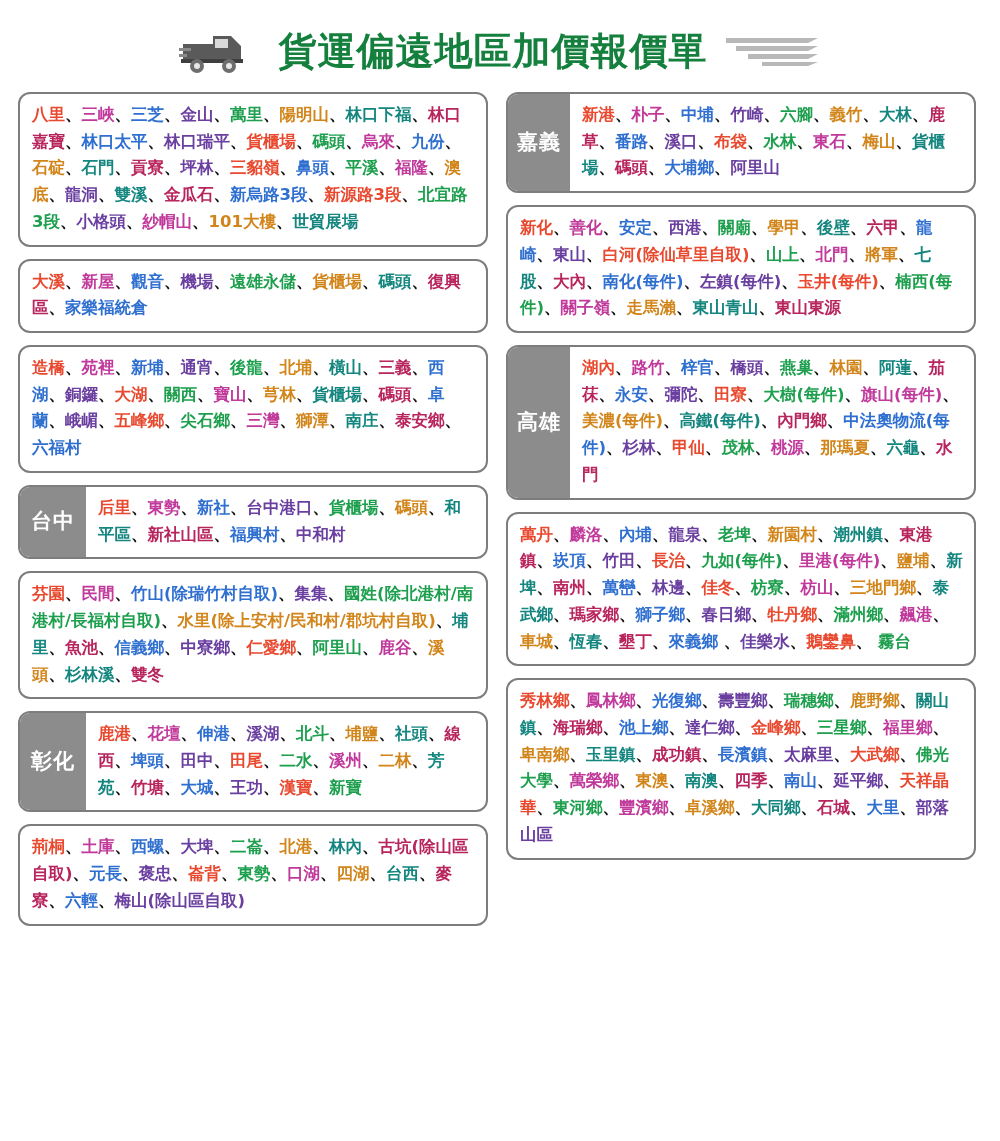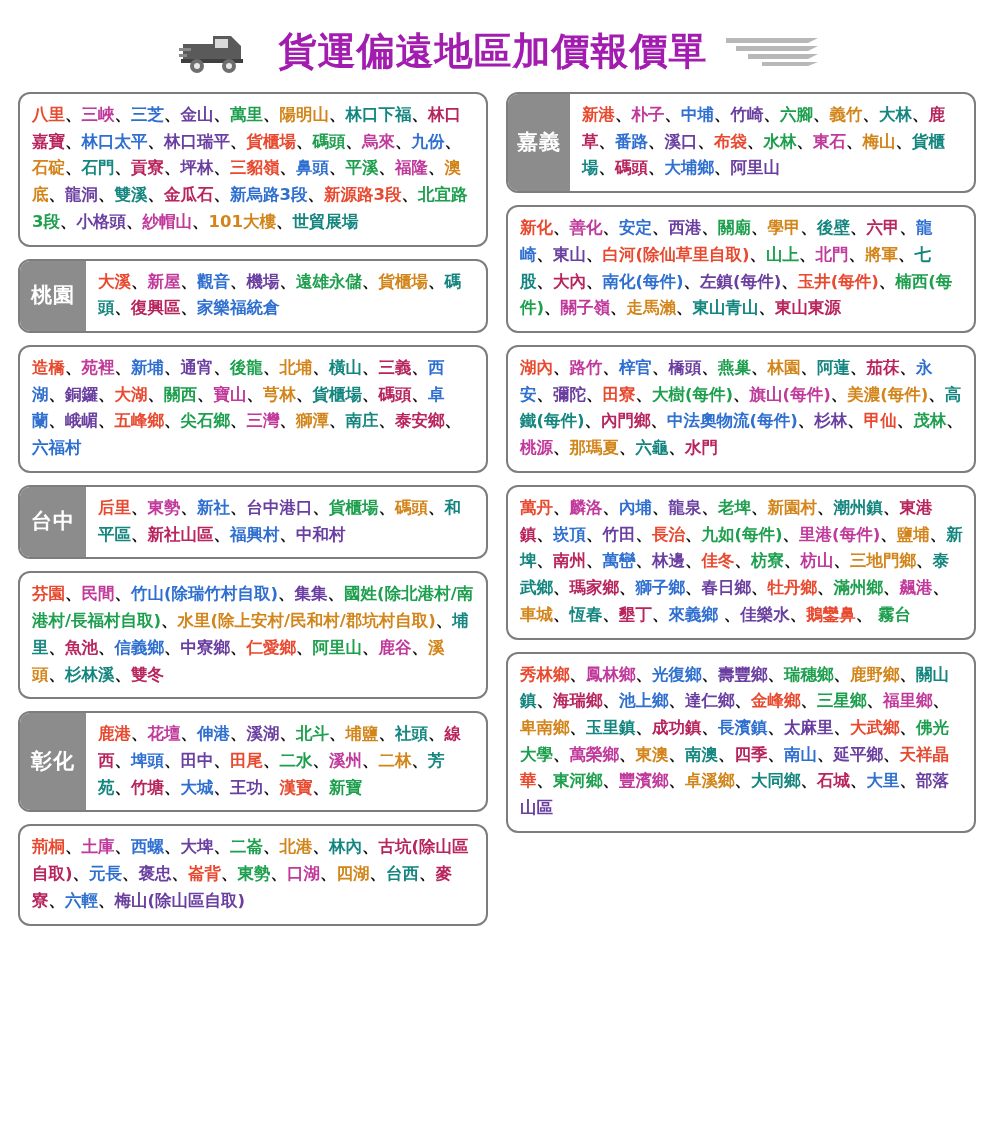--- a/index.html
+++ b/index.html
@@ -21,21 +21,21 @@
     justify-content: center;
     gap: 14px;
     height: 92px;
     padding-top: 10px;
   }
   .truck-icon { width: 86px; height: 50px; display: block; }
   .title {
     font-size: 38px;
     font-weight: bold;
     letter-spacing: 1px;
-    color: #a21caf;
+    color: #15803d;
     white-space: nowrap;
     line-height: 1;
   }
   .speed-lines { width: 100px; height: 34px; display: block; }
 
   
   .columns {
     display: flex;
     gap: 18px;
     padding: 0 18px;
@@ -114,21 +114,20 @@
       </svg>
     </span>
   </div>
 
   <div class="columns">
     <div class="col left" id="left-column">
         <div class="card">
           <div class="card-body"><span style="color: rgb(232, 73, 47);">八里</span><span class="sep">、</span><span style="color: rgb(192, 57, 155);">三峽</span><span class="sep">、</span><span style="color: rgb(47, 111, 208);">三芝</span><span class="sep">、</span><span style="color: rgb(106, 63, 160);">金山</span><span class="sep">、</span><span style="color: rgb(29, 159, 78);">萬里</span><span class="sep">、</span><span style="color: rgb(210, 133, 26);">陽明山</span><span class="sep">、</span><span style="color: rgb(20, 134, 127);">林口下福</span><span class="sep">、</span><span style="color: rgb(184, 36, 92);">林口嘉寶</span><span class="sep">、</span><span style="color: rgb(47, 111, 208);">林口太平</span><span class="sep">、</span><span style="color: rgb(106, 63, 160);">林口瑞平</span><span class="sep">、</span><span style="color: rgb(232, 73, 47);">貨櫃場</span><span class="sep">、</span><span style="color: rgb(29, 159, 78);">碼頭</span><span class="sep">、</span><span style="color: rgb(192, 57, 155);">烏來</span><span class="sep">、</span><span style="color: rgb(47, 111, 208);">九份</span><span class="sep">、</span><span style="color: rgb(210, 133, 26);">石碇</span><span class="sep">、</span><span style="color: rgb(20, 134, 127);">石門</span><span class="sep">、</span><span style="color: rgb(184, 36, 92);">貢寮</span><span class="sep">、</span><span style="color: rgb(106, 63, 160);">坪林</span><span class="sep">、</span><span style="color: rgb(232, 73, 47);">三貂嶺</span><span class="sep">、</span><span style="color: rgb(47, 111, 208);">鼻頭</span><span class="sep">、</span><span style="color: rgb(29, 159, 78);">平溪</span><span class="sep">、</span><span style="color: rgb(192, 57, 155);">福隆</span><span class="sep">、</span><span style="color: rgb(210, 133, 26);">澳底</span><span class="sep">、</span><span style="color: rgb(106, 63, 160);">龍洞</span><span class="sep">、</span><span style="color: rgb(20, 134, 127);">雙溪</span><span class="sep">、</span><span style="color: rgb(184, 36, 92);">金瓜石</span><span class="sep">、</span><span style="color: rgb(47, 111, 208);">新烏路3段</span><span class="sep">、</span><span style="color: rgb(232, 73, 47);">新源路3段</span><span class="sep">、</span><span style="color: rgb(29, 159, 78);">北宜路3段</span><span class="sep">、</span><span style="color: rgb(106, 63, 160);">小格頭</span><span class="sep">、</span><span style="color: rgb(192, 57, 155);">紗帽山</span><span class="sep">、</span><span style="color: rgb(210, 133, 26);">101大樓</span><span class="sep">、</span><span style="color: rgb(20, 134, 127);">世貿展場</span></div>
         </div>
         <div class="card">
-          <div class="card-label">桃園</div>
           <div class="card-body"><span style="color: rgb(232, 73, 47);">大溪</span><span class="sep">、</span><span style="color: rgb(192, 57, 155);">新屋</span><span class="sep">、</span><span style="color: rgb(47, 111, 208);">觀音</span><span class="sep">、</span><span style="color: rgb(106, 63, 160);">機場</span><span class="sep">、</span><span style="color: rgb(29, 159, 78);">遠雄永儲</span><span class="sep">、</span><span style="color: rgb(210, 133, 26);">貨櫃場</span><span class="sep">、</span><span style="color: rgb(20, 134, 127);">碼頭</span><span class="sep">、</span><span style="color: rgb(184, 36, 92);">復興區</span><span class="sep">、</span><span style="color: rgb(47, 111, 208);">家樂福統倉</span></div>
         </div>
         <div class="card">
           <div class="card-body"><span style="color: rgb(232, 73, 47);">造橋</span><span class="sep">、</span><span style="color: rgb(192, 57, 155);">苑裡</span><span class="sep">、</span><span style="color: rgb(47, 111, 208);">新埔</span><span class="sep">、</span><span style="color: rgb(106, 63, 160);">通宵</span><span class="sep">、</span><span style="color: rgb(29, 159, 78);">後龍</span><span class="sep">、</span><span style="color: rgb(210, 133, 26);">北埔</span><span class="sep">、</span><span style="color: rgb(20, 134, 127);">橫山</span><span class="sep">、</span><span style="color: rgb(184, 36, 92);">三義</span><span class="sep">、</span><span style="color: rgb(47, 111, 208);">西湖</span><span class="sep">、</span><span style="color: rgb(106, 63, 160);">銅鑼</span><span class="sep">、</span><span style="color: rgb(232, 73, 47);">大湖</span><span class="sep">、</span><span style="color: rgb(29, 159, 78);">關西</span><span class="sep">、</span><span style="color: rgb(192, 57, 155);">寶山</span><span class="sep">、</span><span style="color: rgb(210, 133, 26);">芎林</span><span class="sep">、</span><span style="color: rgb(20, 134, 127);">貨櫃場</span><span class="sep">、</span><span style="color: rgb(184, 36, 92);">碼頭</span><span class="sep">、</span><span style="color: rgb(47, 111, 208);">卓蘭</span><span class="sep">、</span><span style="color: rgb(106, 63, 160);">峨嵋</span><span class="sep">、</span><span style="color: rgb(232, 73, 47);">五峰鄉</span><span class="sep">、</span><span style="color: rgb(29, 159, 78);">尖石鄉</span><span class="sep">、</span><span style="color: rgb(192, 57, 155);">三灣</span><span class="sep">、</span><span style="color: rgb(210, 133, 26);">獅潭</span><span class="sep">、</span><span style="color: rgb(20, 134, 127);">南庄</span><span class="sep">、</span><span style="color: rgb(184, 36, 92);">泰安鄉</span><span class="sep">、</span><span style="color: rgb(47, 111, 208);">六福村</span></div>
         </div>
         <div class="card">
           <div class="card-label">台中</div>
           <div class="card-body"><span style="color: rgb(232, 73, 47);">后里</span><span class="sep">、</span><span style="color: rgb(192, 57, 155);">東勢</span><span class="sep">、</span><span style="color: rgb(47, 111, 208);">新社</span><span class="sep">、</span><span style="color: rgb(106, 63, 160);">台中港口</span><span class="sep">、</span><span style="color: rgb(29, 159, 78);">貨櫃場</span><span class="sep">、</span><span style="color: rgb(210, 133, 26);">碼頭</span><span class="sep">、</span><span style="color: rgb(20, 134, 127);">和平區</span><span class="sep">、</span><span style="color: rgb(184, 36, 92);">新社山區</span><span class="sep">、</span><span style="color: rgb(47, 111, 208);">福興村</span><span class="sep">、</span><span style="color: rgb(106, 63, 160);">中和村</span></div>
         </div>
         <div class="card">
@@ -144,20 +143,21 @@
       </div>
     <div class="col right" id="right-column">
         <div class="card">
           <div class="card-label">嘉義</div>
           <div class="card-body"><span style="color: rgb(232, 73, 47);">新港</span><span class="sep">、</span><span style="color: rgb(192, 57, 155);">朴子</span><span class="sep">、</span><span style="color: rgb(47, 111, 208);">中埔</span><span class="sep">、</span><span style="color: rgb(106, 63, 160);">竹崎</span><span class="sep">、</span><span style="color: rgb(29, 159, 78);">六腳</span><span class="sep">、</span><span style="color: rgb(210, 133, 26);">義竹</span><span class="sep">、</span><span style="color: rgb(20, 134, 127);">大林</span><span class="sep">、</span><span style="color: rgb(184, 36, 92);">鹿草</span><span class="sep">、</span><span style="color: rgb(47, 111, 208);">番路</span><span class="sep">、</span><span style="color: rgb(106, 63, 160);">溪口</span><span class="sep">、</span><span style="color: rgb(232, 73, 47);">布袋</span><span class="sep">、</span><span style="color: rgb(29, 159, 78);">水林</span><span class="sep">、</span><span style="color: rgb(192, 57, 155);">東石</span><span class="sep">、</span><span style="color: rgb(210, 133, 26);">梅山</span><span class="sep">、</span><span style="color: rgb(20, 134, 127);">貨櫃場</span><span class="sep">、</span><span style="color: rgb(184, 36, 92);">碼頭</span><span class="sep">、</span><span style="color: rgb(47, 111, 208);">大埔鄉</span><span class="sep">、</span><span style="color: rgb(106, 63, 160);">阿里山</span></div>
         </div>
         <div class="card">
           <div class="card-body"><span style="color: rgb(232, 73, 47);">新化</span><span class="sep">、</span><span style="color: rgb(192, 57, 155);">善化</span><span class="sep">、</span><span style="color: rgb(47, 111, 208);">安定</span><span class="sep">、</span><span style="color: rgb(106, 63, 160);">西港</span><span class="sep">、</span><span style="color: rgb(29, 159, 78);">關廟</span><span class="sep">、</span><span style="color: rgb(210, 133, 26);">學甲</span><span class="sep">、</span><span style="color: rgb(20, 134, 127);">後壁</span><span class="sep">、</span><span style="color: rgb(184, 36, 92);">六甲</span><span class="sep">、</span><span style="color: rgb(47, 111, 208);">龍崎</span><span class="sep">、</span><span style="color: rgb(106, 63, 160);">東山</span><span class="sep">、</span><span style="color: rgb(232, 73, 47);">白河(除仙草里自取)</span><span class="sep">、</span><span style="color: rgb(29, 159, 78);">山上</span><span class="sep">、</span><span style="color: rgb(192, 57, 155);">北門</span><span class="sep">、</span><span style="color: rgb(210, 133, 26);">將軍</span><span class="sep">、</span><span style="color: rgb(20, 134, 127);">七股</span><span class="sep">、</span><span style="color: rgb(184, 36, 92);">大內</span><span class="sep">、</span><span style="color: rgb(47, 111, 208);">南化(每件)</span><span class="sep">、</span><span style="color: rgb(106, 63, 160);">左鎮(每件)</span><span class="sep">、</span><span style="color: rgb(232, 73, 47);">玉井(每件)</span><span class="sep">、</span><span style="color: rgb(29, 159, 78);">楠西(每件)</span><span class="sep">、</span><span style="color: rgb(192, 57, 155);">關子嶺</span><span class="sep">、</span><span style="color: rgb(210, 133, 26);">走馬瀨</span><span class="sep">、</span><span style="color: rgb(20, 134, 127);">東山青山</span><span class="sep">、</span><span style="color: rgb(184, 36, 92);">東山東源</span></div>
         </div>
         <div class="card">
+          <div class="card-label">高雄</div>
           <div class="card-body"><span style="color: rgb(232, 73, 47);">湖內</span><span class="sep">、</span><span style="color: rgb(192, 57, 155);">路竹</span><span class="sep">、</span><span style="color: rgb(47, 111, 208);">梓官</span><span class="sep">、</span><span style="color: rgb(106, 63, 160);">橋頭</span><span class="sep">、</span><span style="color: rgb(29, 159, 78);">燕巢</span><span class="sep">、</span><span style="color: rgb(210, 133, 26);">林園</span><span class="sep">、</span><span style="color: rgb(20, 134, 127);">阿蓮</span><span class="sep">、</span><span style="color: rgb(184, 36, 92);">茄茠</span><span class="sep">、</span><span style="color: rgb(47, 111, 208);">永安</span><span class="sep">、</span><span style="color: rgb(106, 63, 160);">彌陀</span><span class="sep">、</span><span style="color: rgb(232, 73, 47);">田寮</span><span class="sep">、</span><span style="color: rgb(29, 159, 78);">大樹(每件)</span><span class="sep">、</span><span style="color: rgb(192, 57, 155);">旗山(每件)</span><span class="sep">、</span><span style="color: rgb(210, 133, 26);">美濃(每件)</span><span class="sep">、</span><span style="color: rgb(20, 134, 127);">高鐵(每件)</span><span class="sep">、</span><span style="color: rgb(184, 36, 92);">內門鄉</span><span class="sep">、</span><span style="color: rgb(47, 111, 208);">中法奧物流(每件)</span><span class="sep">、</span><span style="color: rgb(106, 63, 160);">杉林</span><span class="sep">、</span><span style="color: rgb(232, 73, 47);">甲仙</span><span class="sep">、</span><span style="color: rgb(29, 159, 78);">茂林</span><span class="sep">、</span><span style="color: rgb(192, 57, 155);">桃源</span><span class="sep">、</span><span style="color: rgb(210, 133, 26);">那瑪夏</span><span class="sep">、</span><span style="color: rgb(20, 134, 127);">六龜</span><span class="sep">、</span><span style="color: rgb(184, 36, 92);">水門</span></div>
         </div>
         <div class="card">
           <div class="card-body"><span style="color: rgb(232, 73, 47);">萬丹</span><span class="sep">、</span><span style="color: rgb(192, 57, 155);">麟洛</span><span class="sep">、</span><span style="color: rgb(47, 111, 208);">內埔</span><span class="sep">、</span><span style="color: rgb(106, 63, 160);">龍泉</span><span class="sep">、</span><span style="color: rgb(29, 159, 78);">老埤</span><span class="sep">、</span><span style="color: rgb(210, 133, 26);">新園村</span><span class="sep">、</span><span style="color: rgb(20, 134, 127);">潮州鎮</span><span class="sep">、</span><span style="color: rgb(184, 36, 92);">東港鎮</span><span class="sep">、</span><span style="color: rgb(47, 111, 208);">崁頂</span><span class="sep">、</span><span style="color: rgb(106, 63, 160);">竹田</span><span class="sep">、</span><span style="color: rgb(232, 73, 47);">長治</span><span class="sep">、</span><span style="color: rgb(29, 159, 78);">九如(每件)</span><span class="sep">、</span><span style="color: rgb(192, 57, 155);">里港(每件)</span><span class="sep">、</span><span style="color: rgb(210, 133, 26);">鹽埔</span><span class="sep">、</span><span style="color: rgb(20, 134, 127);">新埤</span><span class="sep">、</span><span style="color: rgb(184, 36, 92);">南州</span><span class="sep">、</span><span style="color: rgb(47, 111, 208);">萬巒</span><span class="sep">、</span><span style="color: rgb(106, 63, 160);">林邊</span><span class="sep">、</span><span style="color: rgb(232, 73, 47);">佳冬</span><span class="sep">、</span><span style="color: rgb(29, 159, 78);">枋寮</span><span class="sep">、</span><span style="color: rgb(192, 57, 155);">枋山</span><span class="sep">、</span><span style="color: rgb(210, 133, 26);">三地門鄉</span><span class="sep">、</span><span style="color: rgb(20, 134, 127);">泰武鄉</span><span class="sep">、</span><span style="color: rgb(184, 36, 92);">瑪家鄉</span><span class="sep">、</span><span style="color: rgb(47, 111, 208);">獅子鄉</span><span class="sep">、</span><span style="color: rgb(106, 63, 160);">春日鄉</span><span class="sep">、</span><span style="color: rgb(232, 73, 47);">牡丹鄉</span><span class="sep">、</span><span style="color: rgb(29, 159, 78);">滿州鄉</span><span class="sep">、</span><span style="color: rgb(192, 57, 155);">飆港</span><span class="sep">、</span><span style="color: rgb(210, 133, 26);">車城</span><span class="sep">、</span><span style="color: rgb(20, 134, 127);">恆春</span><span class="sep">、</span><span style="color: rgb(184, 36, 92);">墾丁</span><span class="sep">、</span><span style="color: rgb(47, 111, 208);">來義鄉 </span><span class="sep">、</span><span style="color: rgb(106, 63, 160);">佳樂水</span><span class="sep">、</span><span style="color: rgb(232, 73, 47);">鵝鑾鼻</span><span class="sep">、</span><span style="color: rgb(29, 159, 78);"> 霧台</span></div>
         </div>
         <div class="card">
           <div class="card-body"><span style="color: rgb(232, 73, 47);">秀林鄉</span><span class="sep">、</span><span style="color: rgb(192, 57, 155);">鳳林鄉</span><span class="sep">、</span><span style="color: rgb(47, 111, 208);">光復鄉</span><span class="sep">、</span><span style="color: rgb(106, 63, 160);">壽豐鄉</span><span class="sep">、</span><span style="color: rgb(29, 159, 78);">瑞穗鄉</span><span class="sep">、</span><span style="color: rgb(210, 133, 26);">鹿野鄉</span><span class="sep">、</span><span style="color: rgb(20, 134, 127);">關山鎮</span><span class="sep">、</span><span style="color: rgb(184, 36, 92);">海瑞鄉</span><span class="sep">、</span><span style="color: rgb(47, 111, 208);">池上鄉</span><span class="sep">、</span><span style="color: rgb(106, 63, 160);">達仁鄉</span><span class="sep">、</span><span style="color: rgb(232, 73, 47);">金峰鄉</span><span class="sep">、</span><span style="color: rgb(29, 159, 78);">三星鄉</span><span class="sep">、</span><span style="color: rgb(192, 57, 155);">福里鄉</span><span class="sep">、</span><span style="color: rgb(210, 133, 26);">卑南鄉</span><span class="sep">、</span><span style="color: rgb(20, 134, 127);">玉里鎮</span><span class="sep">、</span><span style="color: rgb(184, 36, 92);">成功鎮</span><span class="sep">、</span><span style="color: rgb(47, 111, 208);">長濱鎮</span><span class="sep">、</span><span style="color: rgb(106, 63, 160);">太麻里</span><span class="sep">、</span><span style="color: rgb(232, 73, 47);">大武鄉</span><span class="sep">、</span><span style="color: rgb(29, 159, 78);">佛光大學</span><span class="sep">、</span><span style="color: rgb(192, 57, 155);">萬榮鄉</span><span class="sep">、</span><span style="color: rgb(210, 133, 26);">東澳</span><span class="sep">、</span><span style="color: rgb(20, 134, 127);">南澳</span><span class="sep">、</span><span style="color: rgb(184, 36, 92);">四季</span><span class="sep">、</span><span style="color: rgb(47, 111, 208);">南山</span><span class="sep">、</span><span style="color: rgb(106, 63, 160);">延平鄉</span><span class="sep">、</span><span style="color: rgb(232, 73, 47);">天祥晶華</span><span class="sep">、</span><span style="color: rgb(29, 159, 78);">東河鄉</span><span class="sep">、</span><span style="color: rgb(192, 57, 155);">豐濱鄉</span><span class="sep">、</span><span style="color: rgb(210, 133, 26);">卓溪鄉</span><span class="sep">、</span><span style="color: rgb(20, 134, 127);">大同鄉</span><span class="sep">、</span><span style="color: rgb(184, 36, 92);">石城</span><span class="sep">、</span><span style="color: rgb(47, 111, 208);">大里</span><span class="sep">、</span><span style="color: rgb(106, 63, 160);">部落山區</span></div>
         </div>
       </div>
   </div>

